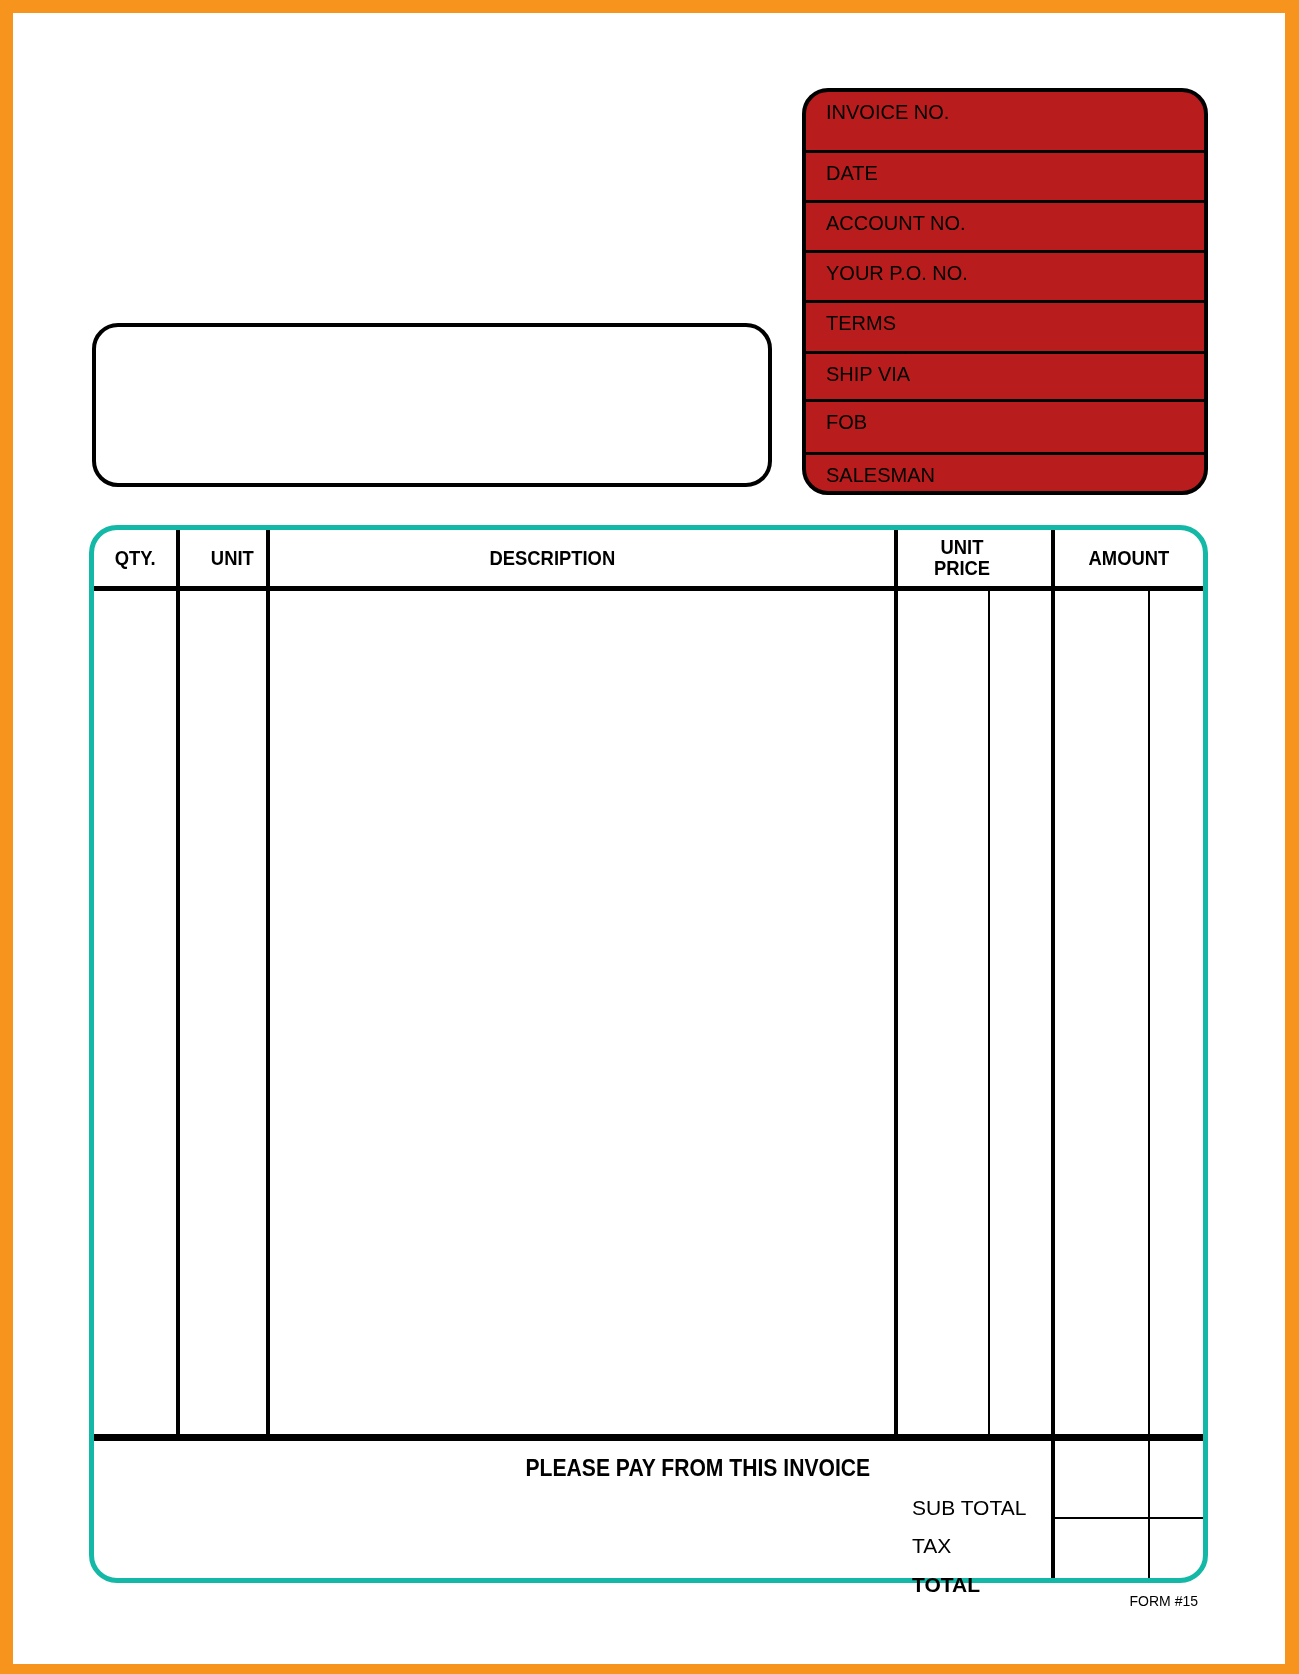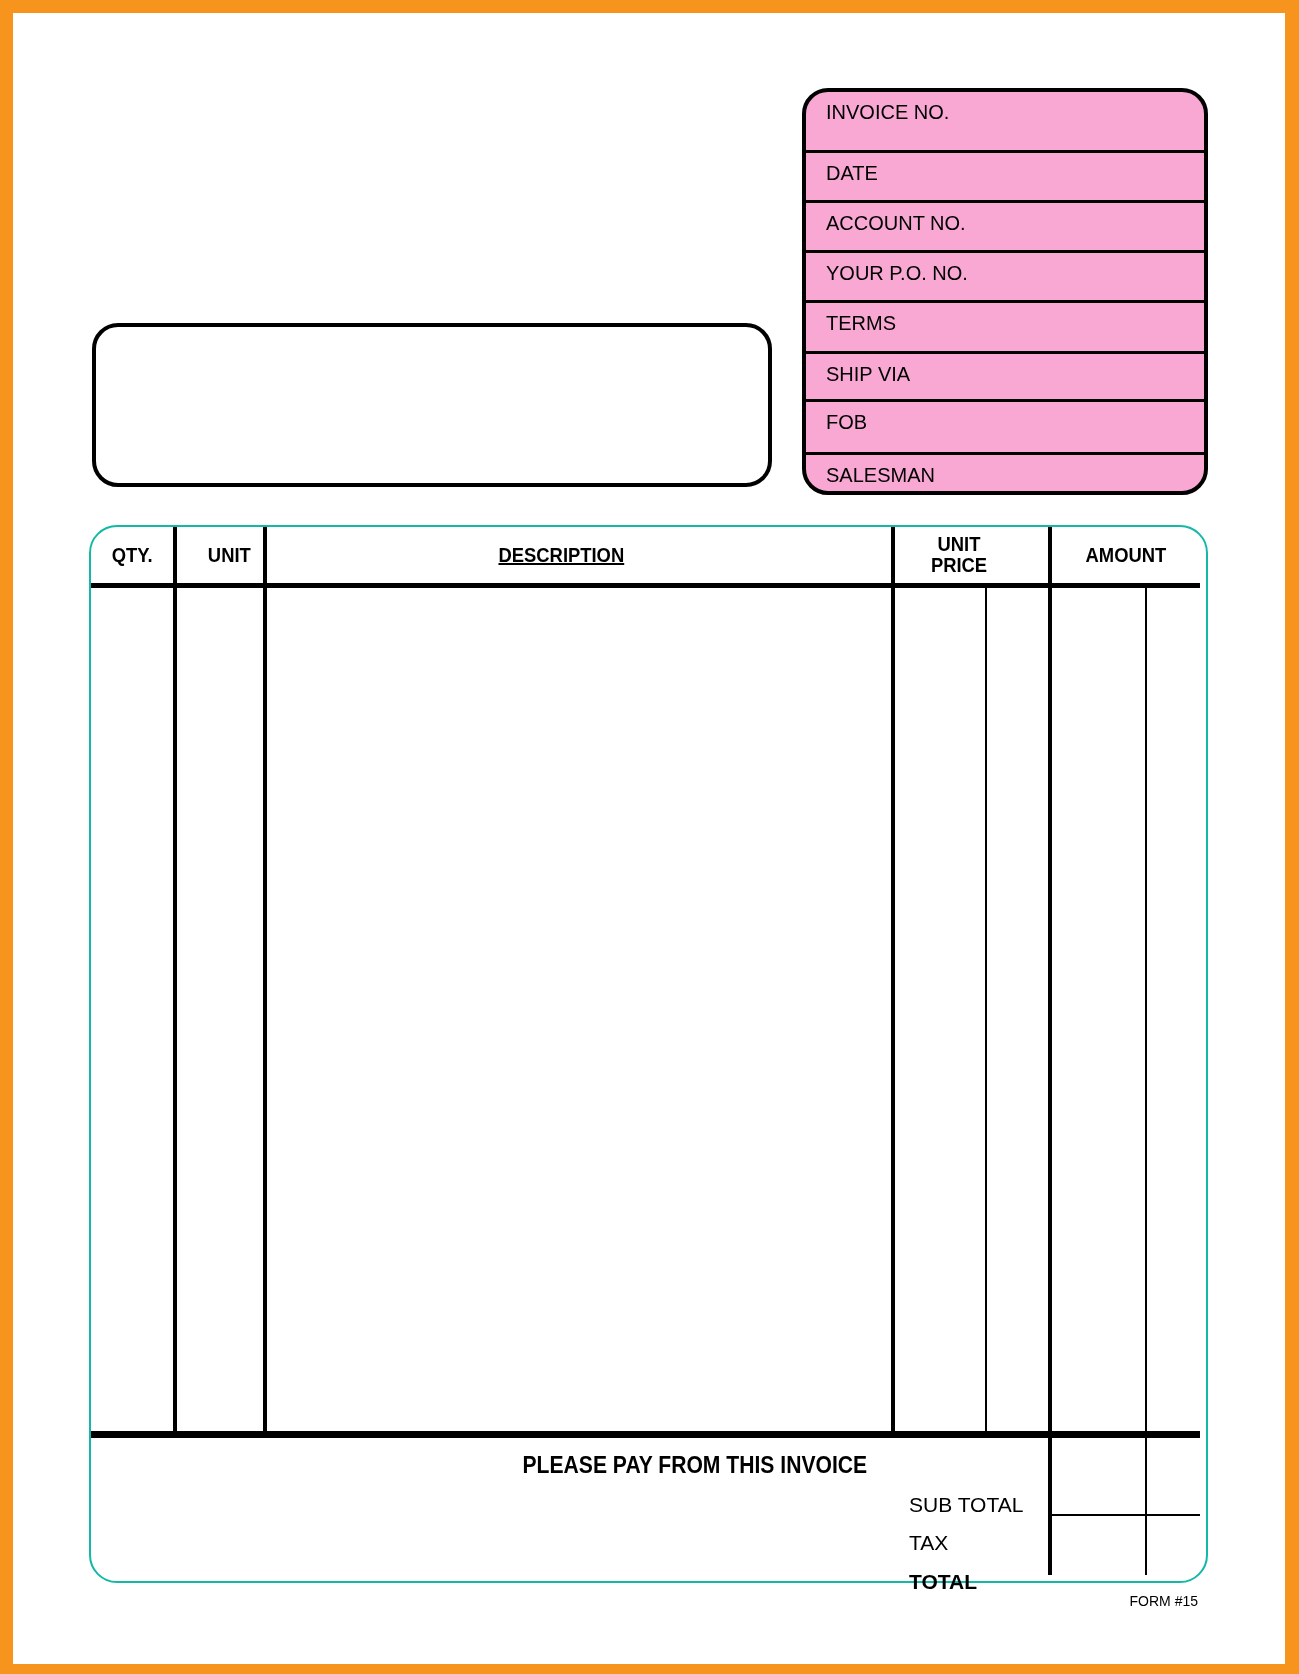--- a/index.html
+++ b/index.html
@@ -34,32 +34,32 @@
   .address-box {
     left: 92px; top: 323px; width: 680px; height: 164px;
     border: 4px solid #000; border-radius: 26px;
     background: #fff;
   }
 
   
   .info-box {
     left: 802px; top: 88px; width: 406px; height: 407px;
     border: 4px solid #000; border-radius: 26px;
-    background: #f9a8d4;
+    background: #b91c1c;
     display: grid;
     grid-template-rows: 58px 50px 50px 50px 51px 48px 53px 1fr;
     overflow: hidden;
   }
   .info-row { padding: 8px 0 0 20px; font-size: 20px; line-height: 24px; }
   .info-row + .info-row { border-top: 3px solid #000; }
 
   
   .items-table {
     left: 89px; top: 525px; width: 1119px; height: 1058px;
-    border: 2px solid #14b8a6; border-radius: 28px;
+    border: 5px solid #14b8a6; border-radius: 28px;
     background: #fff;
   }
   .line { position: absolute; background: #000; }
   .hcell {
     position: absolute; top: 0; height: 56px;
     display: flex; align-items: center; justify-content: center;
     font-weight: bold; font-size: 20px; line-height: 21px;
   }
   .hcell .squeeze { display: inline-block; transform: scaleX(0.92); transform-origin: center; white-space: nowrap; }
   .hcell .squeeze.wrap { white-space: normal; width: 72px; text-align: center; }
@@ -120,21 +120,21 @@
   </div>
 
   <div class="abs items-table">
 
     <div class="hcell" style="left:0; width:82px;">
       <span class="squeeze">QTY.</span>
     </div>
     <div class="hcell" style="left:86px; width:104px;">
       <span class="squeeze">UNIT</span>
     </div>
-    <div class="hcell" style="left:176px; width:588px;text-decoration:underline;">
+    <div class="hcell" style="left:164px; width:588px;">
       <span class="squeeze">DESCRIPTION</span>
     </div>
     <div class="hcell" style="left:788px; width:160px;">
       <span class="squeeze wrap">UNIT PRICE</span>
     </div>
     <div class="hcell" style="left:961px; width:148px;">
       <span class="squeeze">AMOUNT</span>
     </div>
 
     <div class="line" style="left:0; top:56px; width:1109px; height:5px;"></div>

